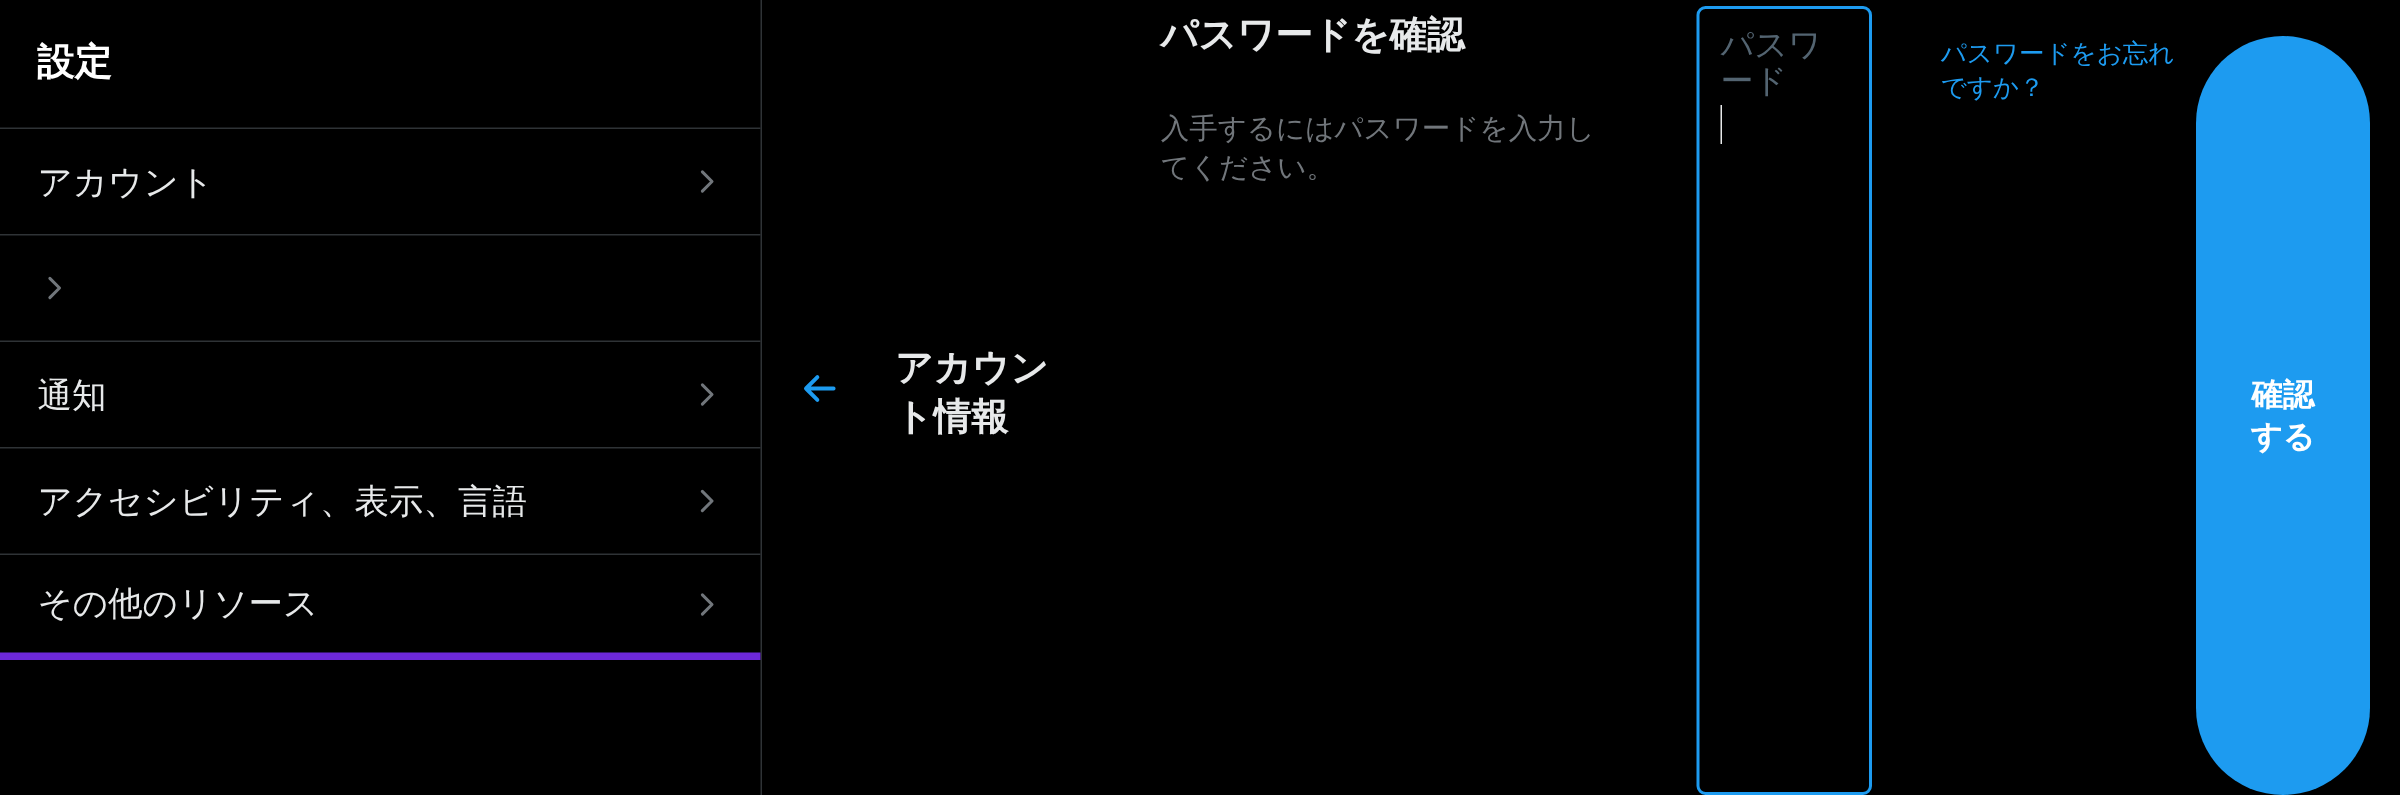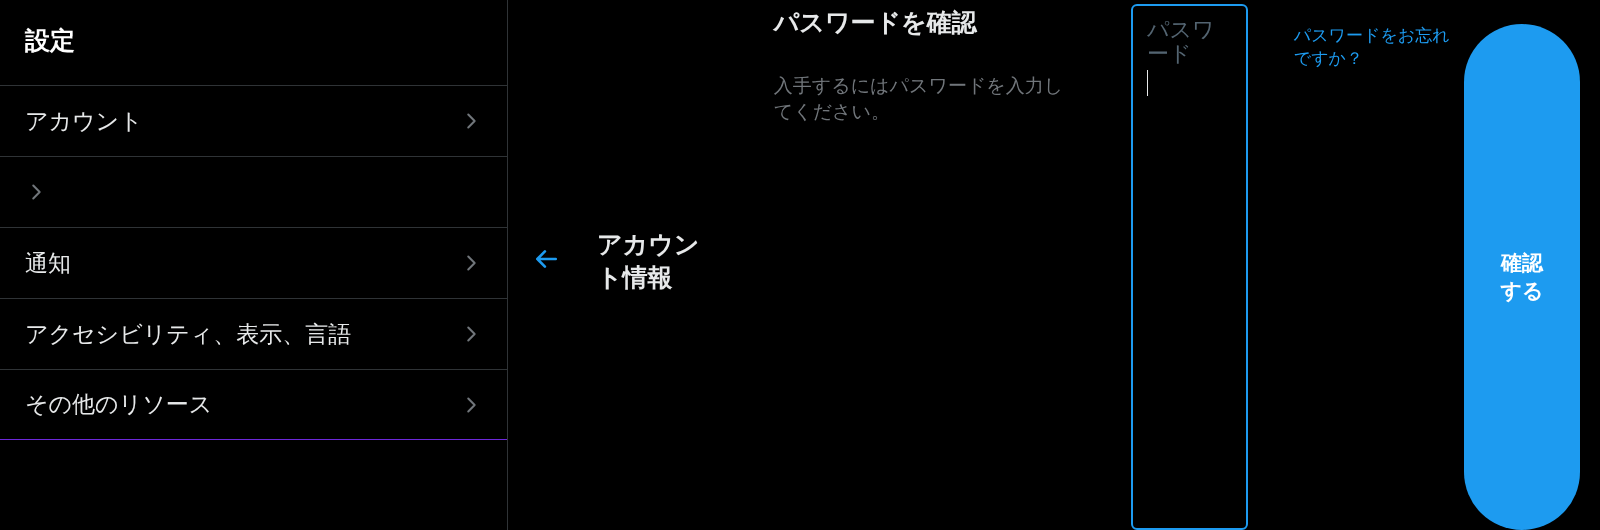--- a/index.html
+++ b/index.html
@@ -27,21 +27,21 @@
       display: flex;
       align-items: center;
       justify-content: space-between;
       padding: 0 25px;
       height: 71px;
       border-top: 1px solid #2f3336;
       cursor: pointer;
       font-size: 23px;
       color: #e7e9ea;
     }
-    .sidebar-item:last-child { border-bottom: 1px solid #6d28d9; gap: 40px; }
+    .sidebar-item:last-child { border-bottom: 5px solid #6d28d9; gap: 40px; }
     .chevron svg { width: 22px; height: 22px; display: block; }
     .chevron path { stroke: #71767b; stroke-width: 2.2; fill: none; stroke-linecap: round; stroke-linejoin: round; }
 
     .main {
       flex: 1;
       display: flex;
       flex-direction: row;
     }
     .main-header {
       display: flex;

